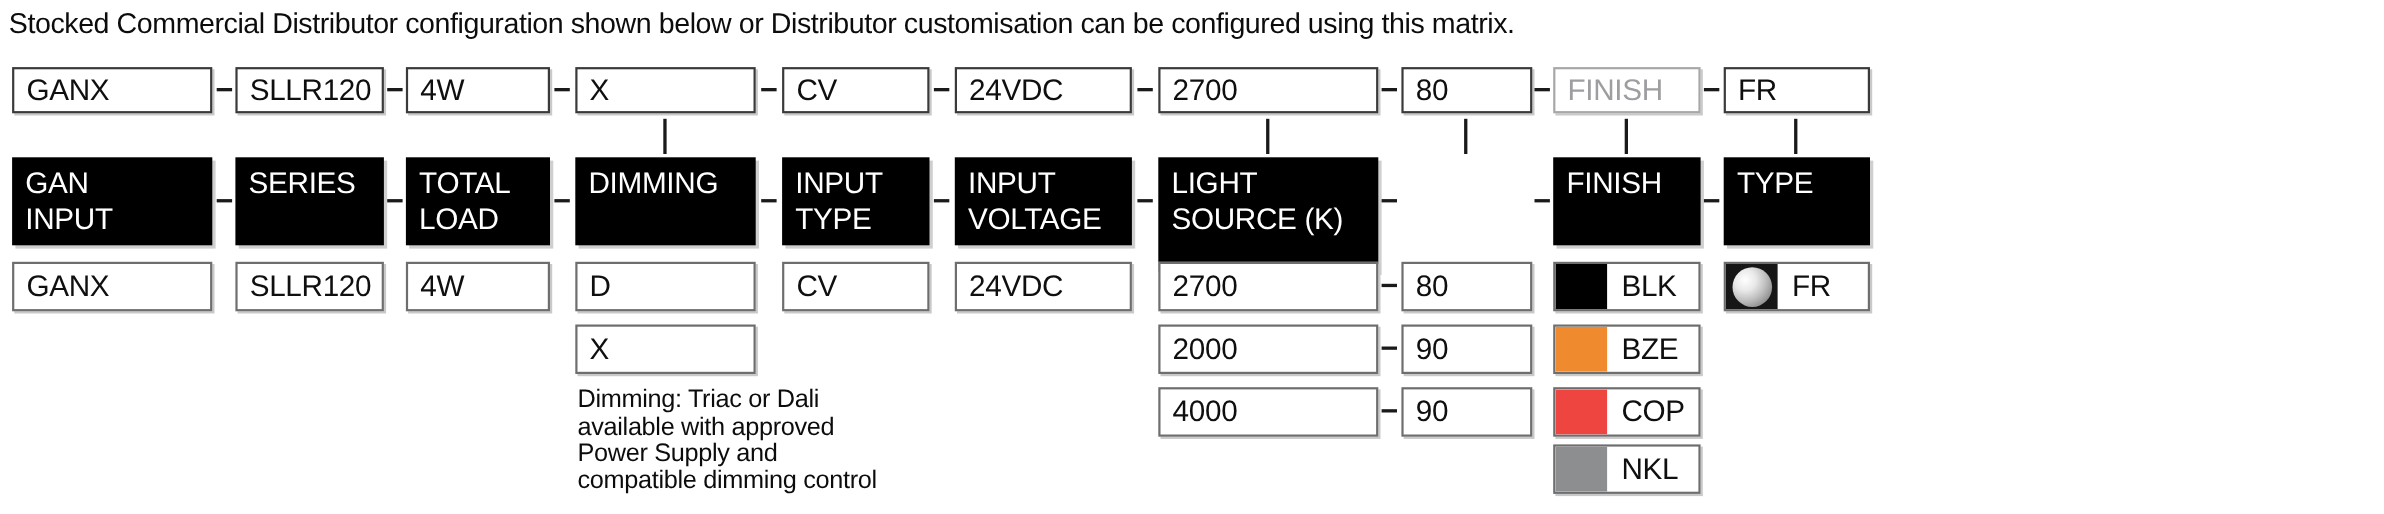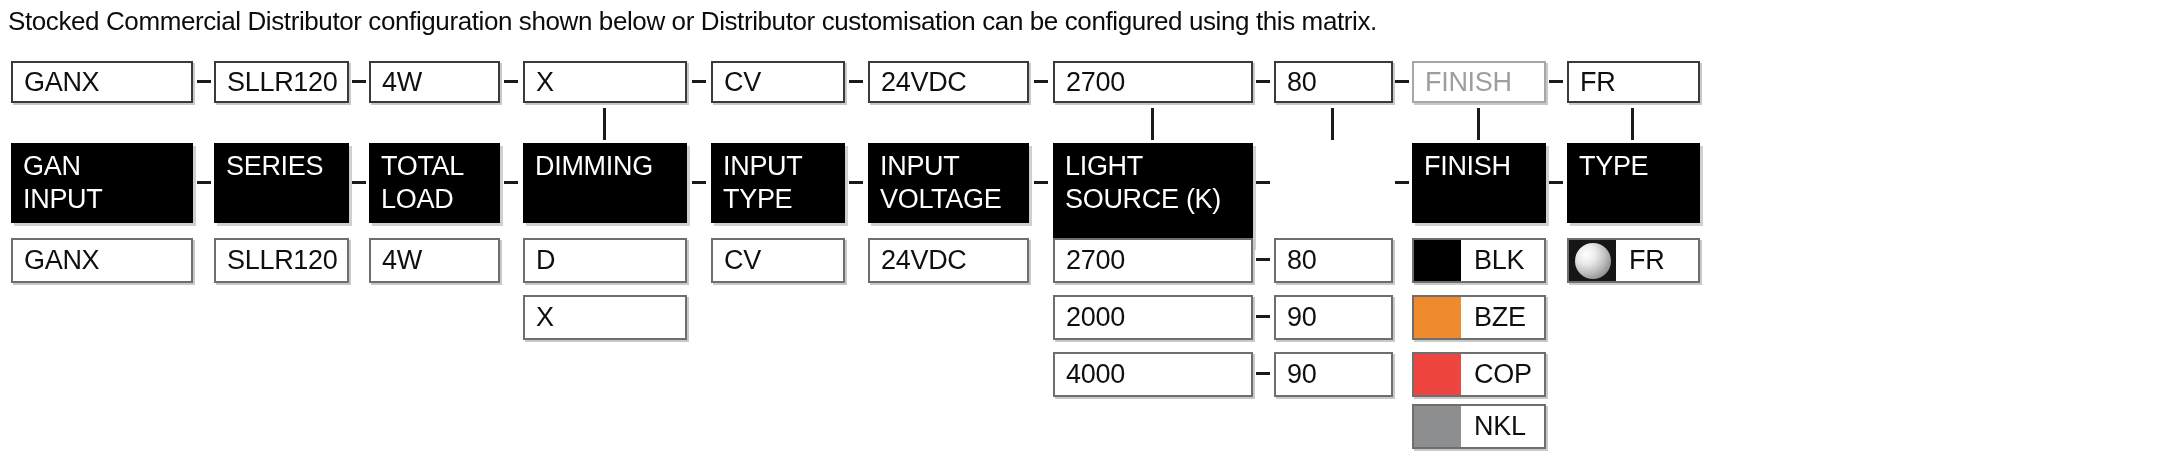--- a/index.html
+++ b/index.html
@@ -131,14 +131,18 @@
     <div class="swatch" style="background: rgb(239, 69, 64);"></div>
     <span class="lbl">COP</span>
   </div>
   <div class="dash" style="left:1256px;top:372px"></div>
 
   <div class="box opt swatchbox" style="left:1412px;top:404px;width:134px;height:45px">
     <div class="swatch" style="background: rgb(141, 142, 144);"></div>
     <span class="lbl">NKL</span>
   </div>
 
+  <div class="note">Dimming: Triac or Dali
+available with approved
+Power Supply and
+compatible dimming control</div>
 
 </div>
 
 </body></html>

